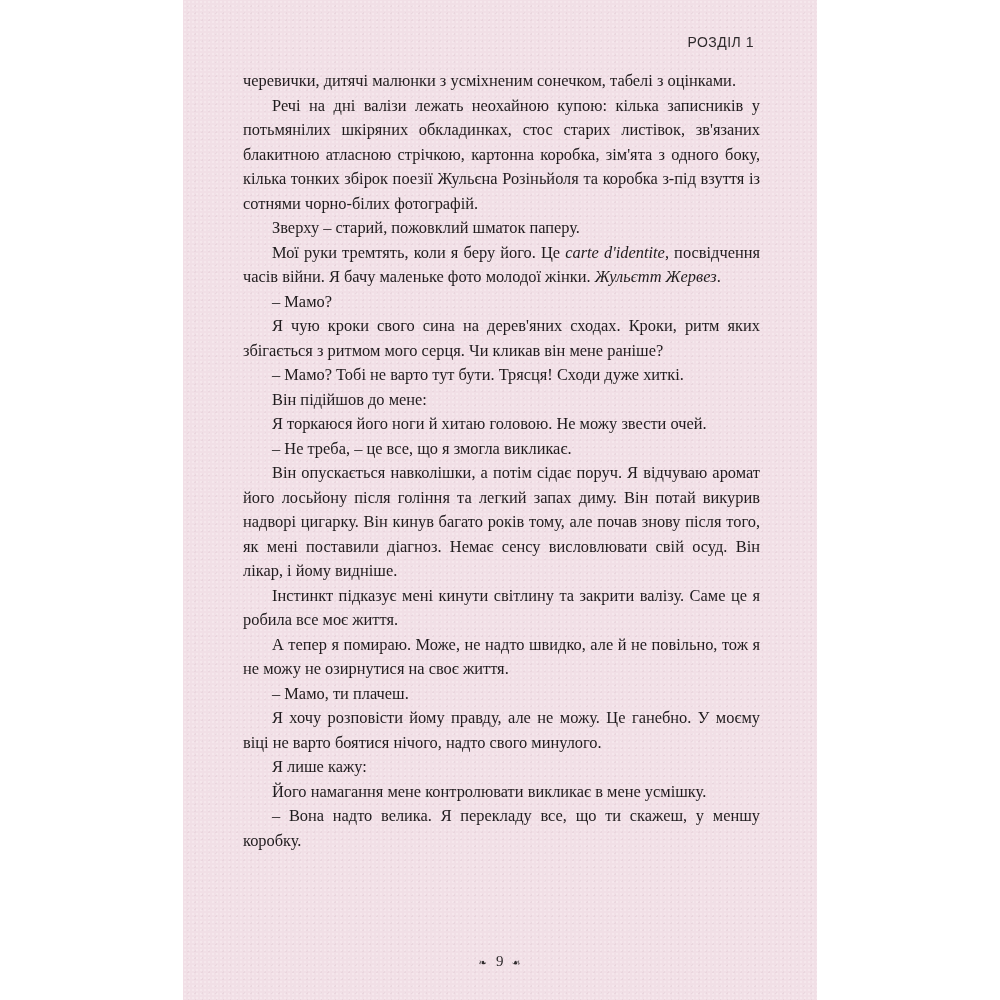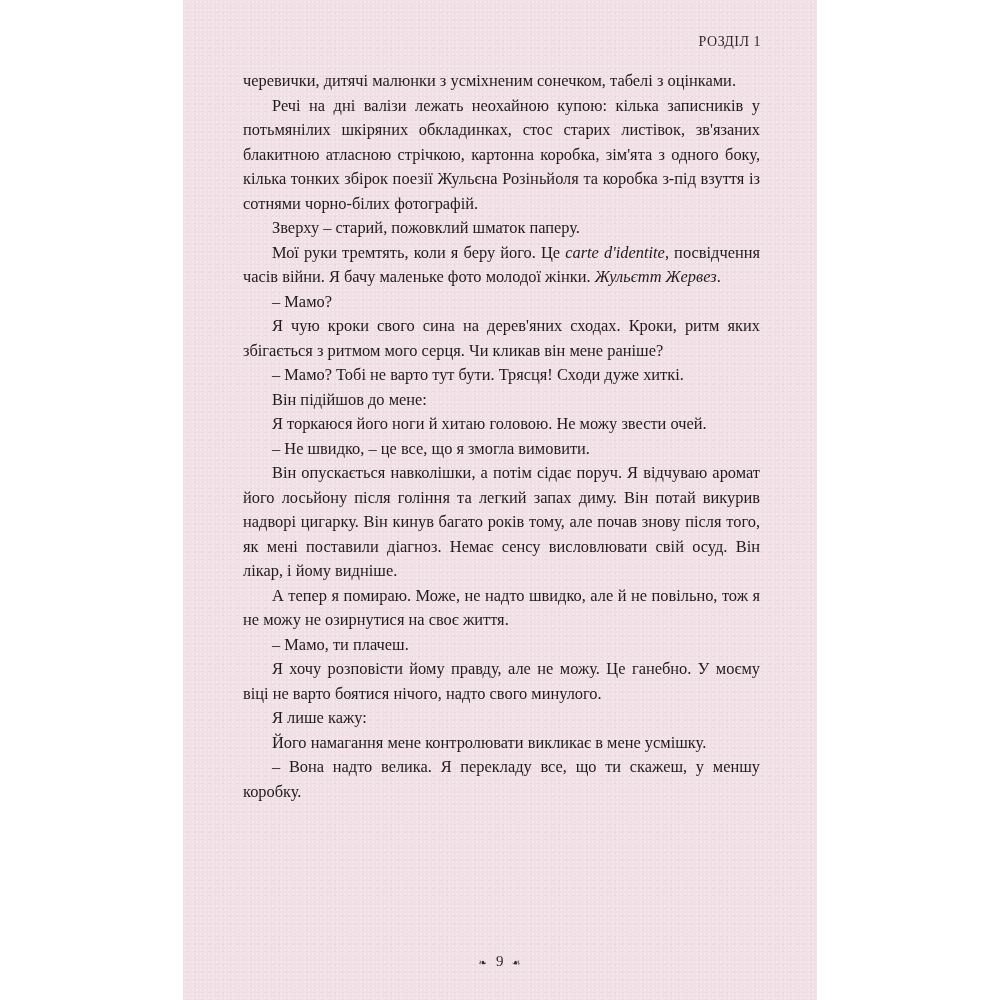--- a/index.html
+++ b/index.html
@@ -19,22 +19,22 @@
       background: #f1dfe6;
       background-image:
         radial-gradient(rgba(255,255,255,0.25) 1px, transparent 1px),
         radial-gradient(rgba(180,150,165,0.12) 1px, transparent 1px);
       background-size: 4px 4px, 7px 7px;
       background-position: 0 0, 2px 3px;
     }
     .running-head {
       position: absolute;
       top: 34px;
-      right: 56px;
-      font-family: Liberation Serif, serif;
+      right: 63px;
+      font-family: Liberation Sans, sans-serif;
       font-size: 14px;
       letter-spacing: 0.5px;
       color: #2e2a2c;
     }
     .text-block {
       position: absolute;
       left: 60px;
       top: 69px;
       width: 517px;
       font-family: "Liberation Serif", serif;
@@ -83,22 +83,23 @@
   <div class="text-block">
     <p class="noindent">черевички, дитячі малюнки з усміхненим сонечком, табелі з оцінками.</p>
     <p>Речі на дні валізи лежать неохайною купою: кілька записників у потьмянілих шкіряних обкладинках, стос старих листівок, зв'язаних блакитною атласною стрічкою, картонна коробка, зім'ята з одного боку, кілька тонких збірок поезії Жульєна Розіньйоля та коробка з-під взуття із сотнями чорно-білих фотографій.</p>
     <p>Зверху – старий, пожовклий шматок паперу.</p>
     <p><span>Мої руки тремтять, коли я беру його. Це </span><i>carte d'identite</i><span>, посвідчення часів війни. Я бачу маленьке фото молодої жінки. </span><i>Жульєтт Жервез</i><span>.</span></p>
     <p>– Мамо?</p>
     <p>Я чую кроки свого сина на дерев'яних сходах. Кроки, ритм яких збігається з ритмом мого серця. Чи кликав він мене раніше?</p>
     <p>– Мамо? Тобі не варто тут бути. Трясця! Сходи дуже хиткі.</p>
     <p>Він підійшов до мене:</p>
     <p>Я торкаюся його ноги й хитаю головою. Не можу звести очей.</p>
-    <p>– Не швидко, – це все, що я змогла вимовити.</p>
+    <p>– Не треба, – це все, що я змогла викликає.</p>
     <p>Він опускається навколішки, а потім сідає поруч. Я відчуваю аромат його лосьйону після гоління та легкий запах диму. Він потай викурив надворі цигарку. Він кинув багато років тому, але почав знову після того, як мені поставили діагноз. Немає сенсу висловлювати свій осуд. Він лікар, і йому видніше.</p>
+    <p>Інстинкт підказує мені кинути світлину та закрити валізу. Саме це я робила все моє життя.</p>
     <p>А тепер я помираю. Може, не надто швидко, але й не повільно, тож я не можу не озирнутися на своє життя.</p>
     <p>– Мамо, ти плачеш.</p>
     <p>Я хочу розповісти йому правду, але не можу. Це ганебно. У моєму віці не варто боятися нічого, надто свого минулого.</p>
     <p>Я лише кажу:</p>
     <p>Його намагання мене контролювати викликає в мене усмішку.</p>
     <p>– Вона надто велика. Я перекладу все, що ти скажеш, у меншу коробку.</p>
   </div>
 
   <div class="folio">
     <span class="orn">❧</span><span>9</span><span class="orn">☙</span>

